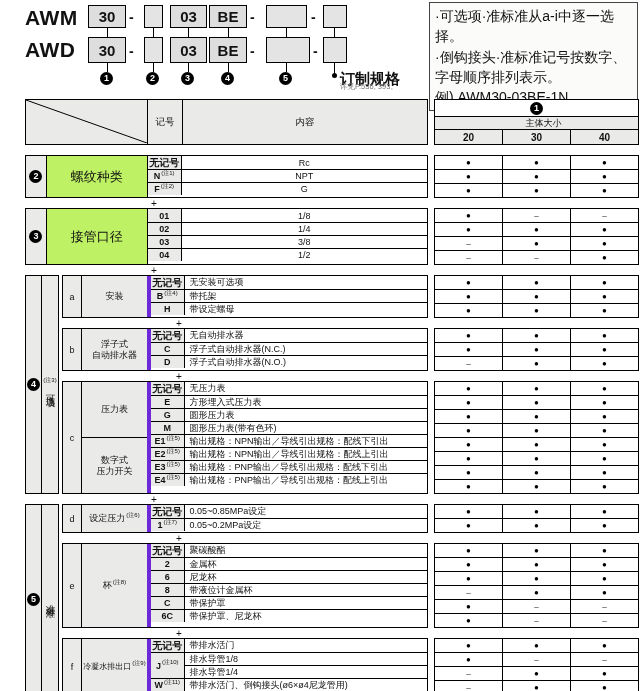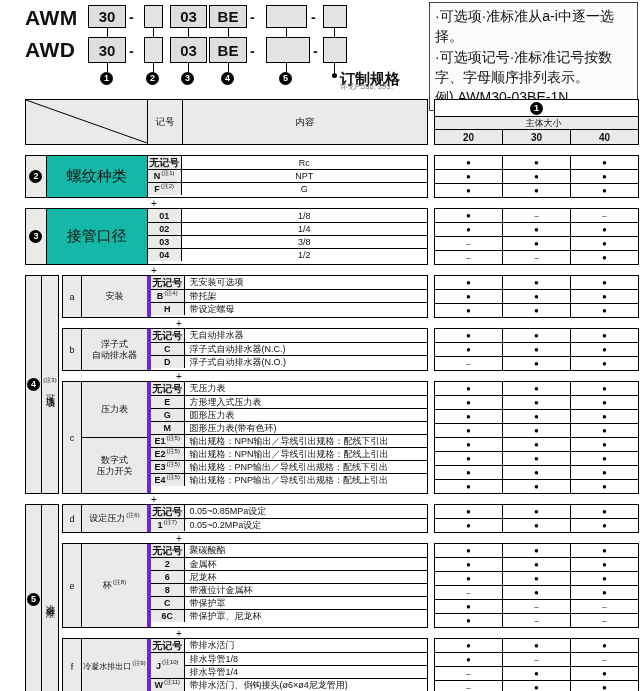--- a/index.html
+++ b/index.html
@@ -41,21 +41,21 @@
   .hright{box-sizing:border-box;width:205px;margin-left:6px;border:1.5px solid #000;display:flex;flex-direction:column;background:#fff;}
   .hr1{height:16px;display:flex;align-items:center;justify-content:center;}
   .hr2{height:12px;background:#eaeae8;border-top:1px solid #000;display:flex;align-items:center;justify-content:center;font-size:9px;padding-left:14px;}
   .hr3{flex:1;background:#eaeae8;border-top:1px solid #000;display:flex;}
   .hsize{flex:1;display:flex;align-items:center;justify-content:center;font-weight:bold;font-size:10px;border-left:1px solid #000;}
   .hsize:first-child{border-left:none;}
 
   
   .mainbox{display:flex;box-sizing:border-box;width:403px;border:1.5px solid #000;background:#fff;}
   .circcol{width:20px;background:#eaeae8;border-right:1px solid #000;display:flex;align-items:center;justify-content:center;}
-  .lblcol{width:100px;background:#14b8a6;border-right:1px solid #000;display:flex;align-items:center;justify-content:center;font-size:15px;}
+  .lblcol{width:100px;background:#bef264;border-right:1px solid #000;display:flex;align-items:center;justify-content:center;font-size:13px;}
   .col{display:flex;flex-direction:column;}
   .symcol{width:34px;}
   .cntcol{width:246px;}
   .scell{box-sizing:border-box;height:13px;background:#eaeae8;display:flex;align-items:center;justify-content:center;
          border-top:1px solid #000;border-right:1px solid #000;font-weight:bold;font-size:9px;}
   .scell:first-child{border-top:none;}
   .scell.zh{font-size:10px;}
   .scell.h2{height:26px;}
   .ccell{box-sizing:border-box;height:13px;background:#fff;display:flex;align-items:center;border-top:1px solid #000;
          font-size:9px;padding-left:5px;white-space:nowrap;overflow:hidden;}
@@ -134,21 +134,21 @@
     <span class="ncirc callout" style="left:221px;top:72px;">4</span>
     <span class="ncirc callout" style="left:279px;top:72px;">5</span>
 
     <div class="bullet" style="left:332px;top:73px;"></div>
     <div class="ordtitle" style="left:340px;top:70px;">订制规格</div>
     <div class="ordsub" style="left:340px;top:82px;">详见P.536, 393。</div>
   </div>
 
   <div class="notebox">
     <div>·可选项·准标准从a-i中逐一选择。</div>
-    <div>·可选项记号·准标准记号按数字、字母顺序排列表示。</div>
+    <div>·倒钩接头·准标准记号按数字、字母顺序排列表示。</div>
     <div class="ex"><span>例) AWM30-03BE-</span><u>1N</u></div>
   </div>
 
   <div class="tablearea">
 
     <div class="band">
       <div class="hleft">
         <div class="hdiag">
           <svg width="121" height="43" style="position:absolute;left:0;top:0;">
               <line x1="0" y1="0" x2="121" y2="43" stroke="#000" stroke-width="1"></line>

